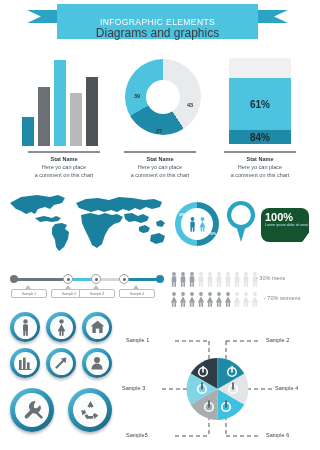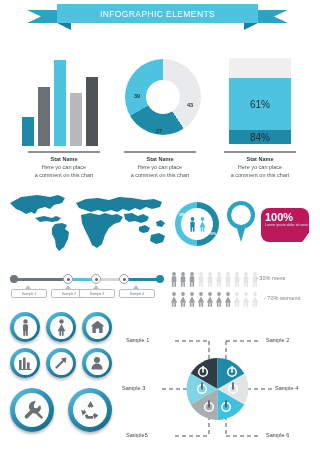--- a/index.html
+++ b/index.html
@@ -11,21 +11,21 @@
   .page{position:relative;width:315px;height:450px;}
 
   
   .banner-wrap{position:absolute;left:0;top:2px;width:315px;height:24px;}
   .ribbon-tail{position:absolute;top:8px;width:42px;height:13px;background:#2ba3c4;}
   .ribbon-tail.left{left:27px;clip-path:polygon(0 0,100% 0,100% 100%,0 100%,14px 50%);}
   .ribbon-tail.right{right:27px;clip-path:polygon(0 0,100% 0,calc(100% - 14px) 50%,100% 100%,0 100%);}
   .ribbon-fold{position:absolute;top:21px;width:14px;height:7px;background:#1b7f9e;}
   .ribbon-fold.left{left:57px;clip-path:polygon(0 0,100% 0,100% 100%);}
   .ribbon-fold.right{right:57px;clip-path:polygon(0 0,100% 0,0 100%);}
-  .ribbon-main{position:absolute;left:57px;top:2px;width:201px;height:19px;background:#4ec3e0;
+  .ribbon-main{position:absolute;left:57px;top:2px;width:201px;height:35px;background:#4ec3e0;
     display:flex;align-items:center;justify-content:center;}
   .ribbon-main span{color:#ffffff;font-size:8.5px;letter-spacing:.4px;}
   .subtitle{position:absolute;left:0;top:26px;width:315px;text-align:center;
     font-size:12px;color:#3a3a3a;}
 
   
   .charts-row{position:absolute;left:0;top:55px;width:315px;height:110px;}
   .chart-cell{position:absolute;top:0;width:96px;height:95px;}
   .c1{left:16px;} .c2{left:112px;} .c3{left:212px;}
 
@@ -37,42 +37,42 @@
   
   .donut{position:absolute;left:13px;top:4px;width:76px;height:76px;border-radius:50%;}
   .donut .hole{position:absolute;left:21px;top:21px;width:34px;height:34px;
     border-radius:50%;background:#ffffff;}
   .dlabel{position:absolute;font-size:5.5px;font-weight:bold;color:#2d3a3f;}
 
   
   .vprog{position:absolute;left:17px;top:3px;width:62px;height:86px;background:#f0f0f1;
     display:flex;flex-direction:column;justify-content:flex-end;}
   .vseg{display:flex;align-items:center;justify-content:center;color:#1b2b33;
-    font-weight:normal;font-size:10px;}
+    font-weight:bold;font-size:10px;}
 
   .cap{position:absolute;left:0;top:96px;width:96px;text-align:center;}
   .cap .rule{width:72px;height:2px;background:#8d9094;margin:0 auto 2px;}
   .cap .t1{font-size:5.5px;font-weight:bold;color:#2e3b42;line-height:8px;}
   .cap .t2,.cap .t3{font-size:5.5px;color:#4c565c;line-height:8px;}
 
   
   .mapbox{position:absolute;left:6px;top:192px;width:162px;height:62px;}
   .mapbox svg{width:100%;height:100%;display:block;}
 
   
   .gdonut{position:absolute;left:175px;top:202px;width:44px;height:44px;border-radius:50%;}
   .gdonut .hole{position:absolute;left:6px;top:6px;width:32px;height:32px;border-radius:50%;
     background:#ffffff;display:flex;align-items:center;justify-content:center;gap:1px;}
   .gpct{position:absolute;font-size:3.4px;color:#ffffff;font-weight:bold;}
 
   
   .pin{position:absolute;left:227px;top:200px;width:28px;height:44px;}
 
   
-  .badge{position:absolute;left:261px;top:208px;width:48px;height:34px;background:#be185d;
+  .badge{position:absolute;left:261px;top:208px;width:48px;height:34px;background:#14532d;
     border-radius:8px;clip-path:polygon(0 0,100% 0,100% 72%,86% 100%,0 100%);
     padding:3px 0 0 4px;box-sizing:border-box;}
   .badge .big{color:#ffffff;font-size:11px;font-weight:bold;line-height:12px;}
   .badge .small{color:#bfe4ef;font-size:3.6px;line-height:5px;}
 
   
   .slider{position:absolute;left:8px;top:272px;width:160px;height:30px;}
   .track{position:absolute;top:6px;height:2.5px;}
   .knob{position:absolute;top:2px;width:10px;height:10px;border-radius:50%;
     background:#ffffff;border:1.6px solid #9aa0a6;box-sizing:border-box;
@@ -115,20 +115,21 @@
 
   <div class="banner-wrap">
     <div class="ribbon-tail left"></div>
     <div class="ribbon-tail right"></div>
     <div class="ribbon-fold left"></div>
     <div class="ribbon-fold right"></div>
     <div class="ribbon-main">
       <span>INFOGRAPHIC ELEMENTS</span>
     </div>
   </div>
+  <div class="subtitle">Diagrams and graphics</div>
 
   <div class="charts-row">
 
     <div class="chart-cell c1">
       <div class="bars">
         <div class="bar" style="height:34%;background:#1f89a8;"></div>
         <div class="bar" style="height:69%;background:#6b7075;"></div>
         <div class="bar" style="height:100%;background:#4ec3e0;"></div>
         <div class="bar" style="height:62%;background:#b6babd;"></div>
         <div class="bar" style="height:80%;background:#4f5458;"></div>

